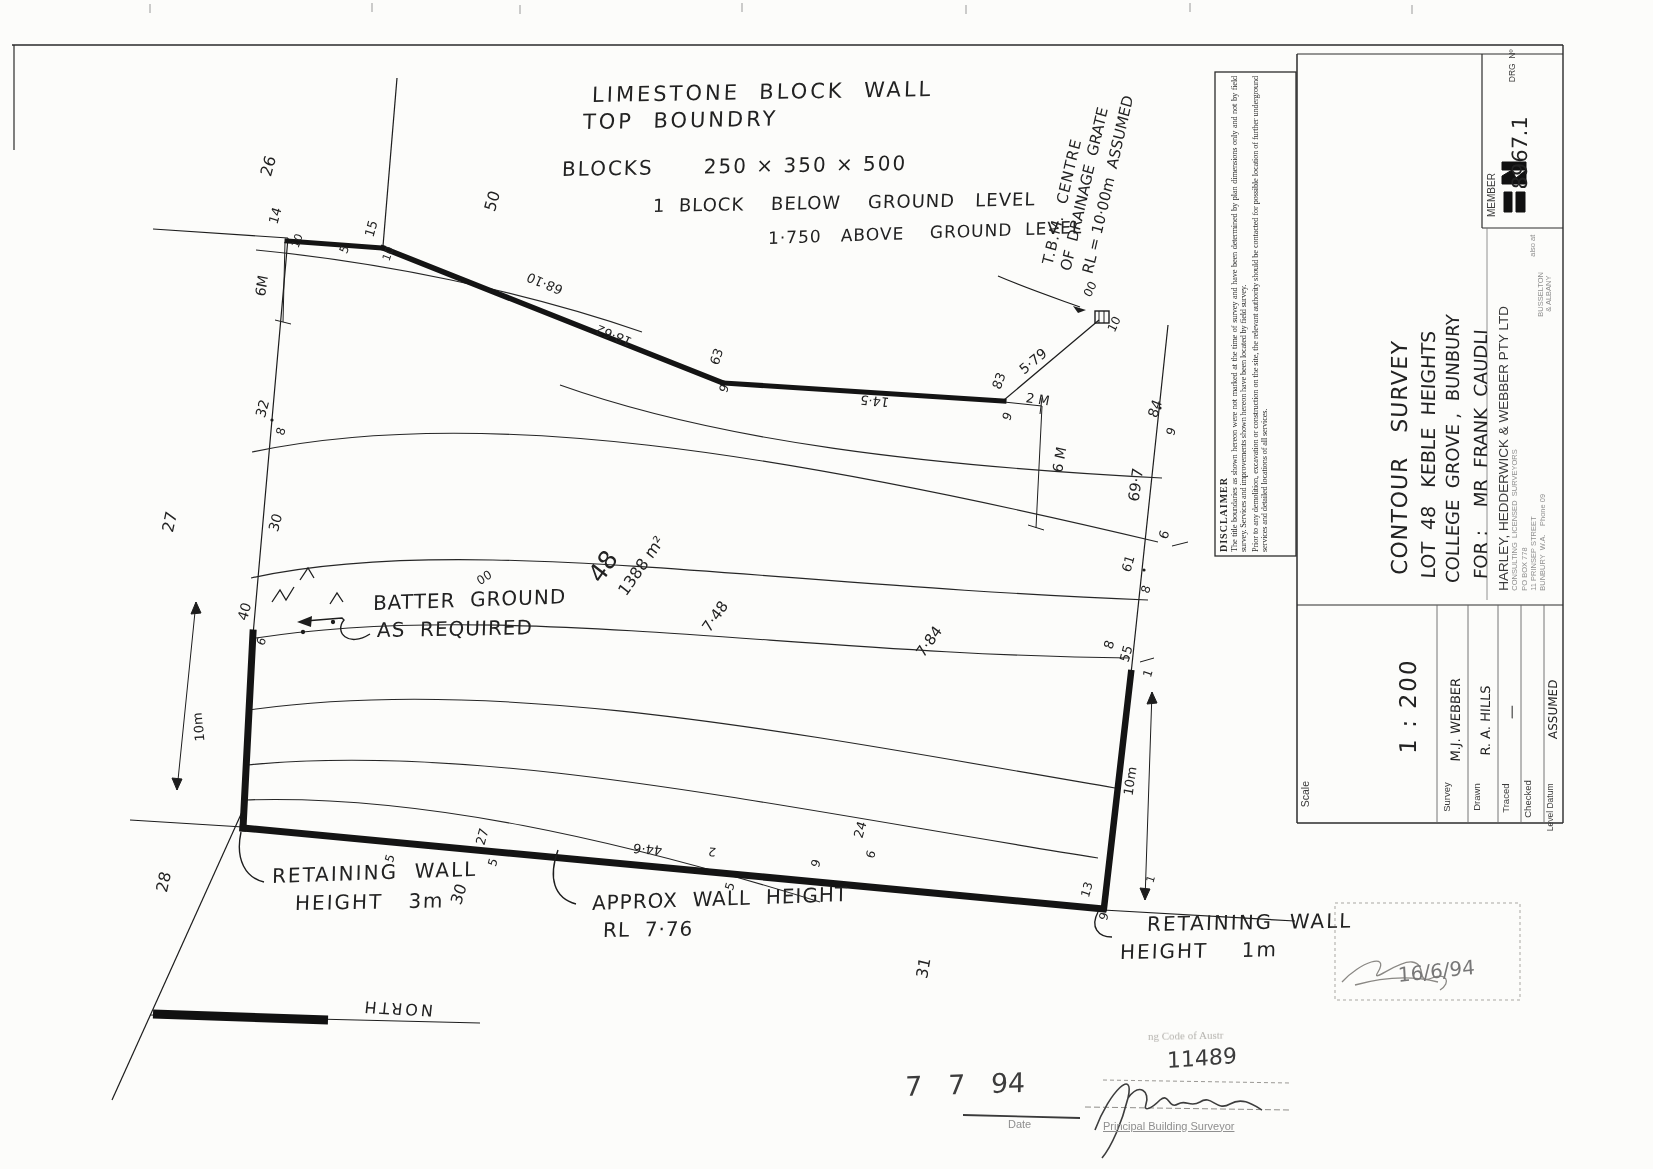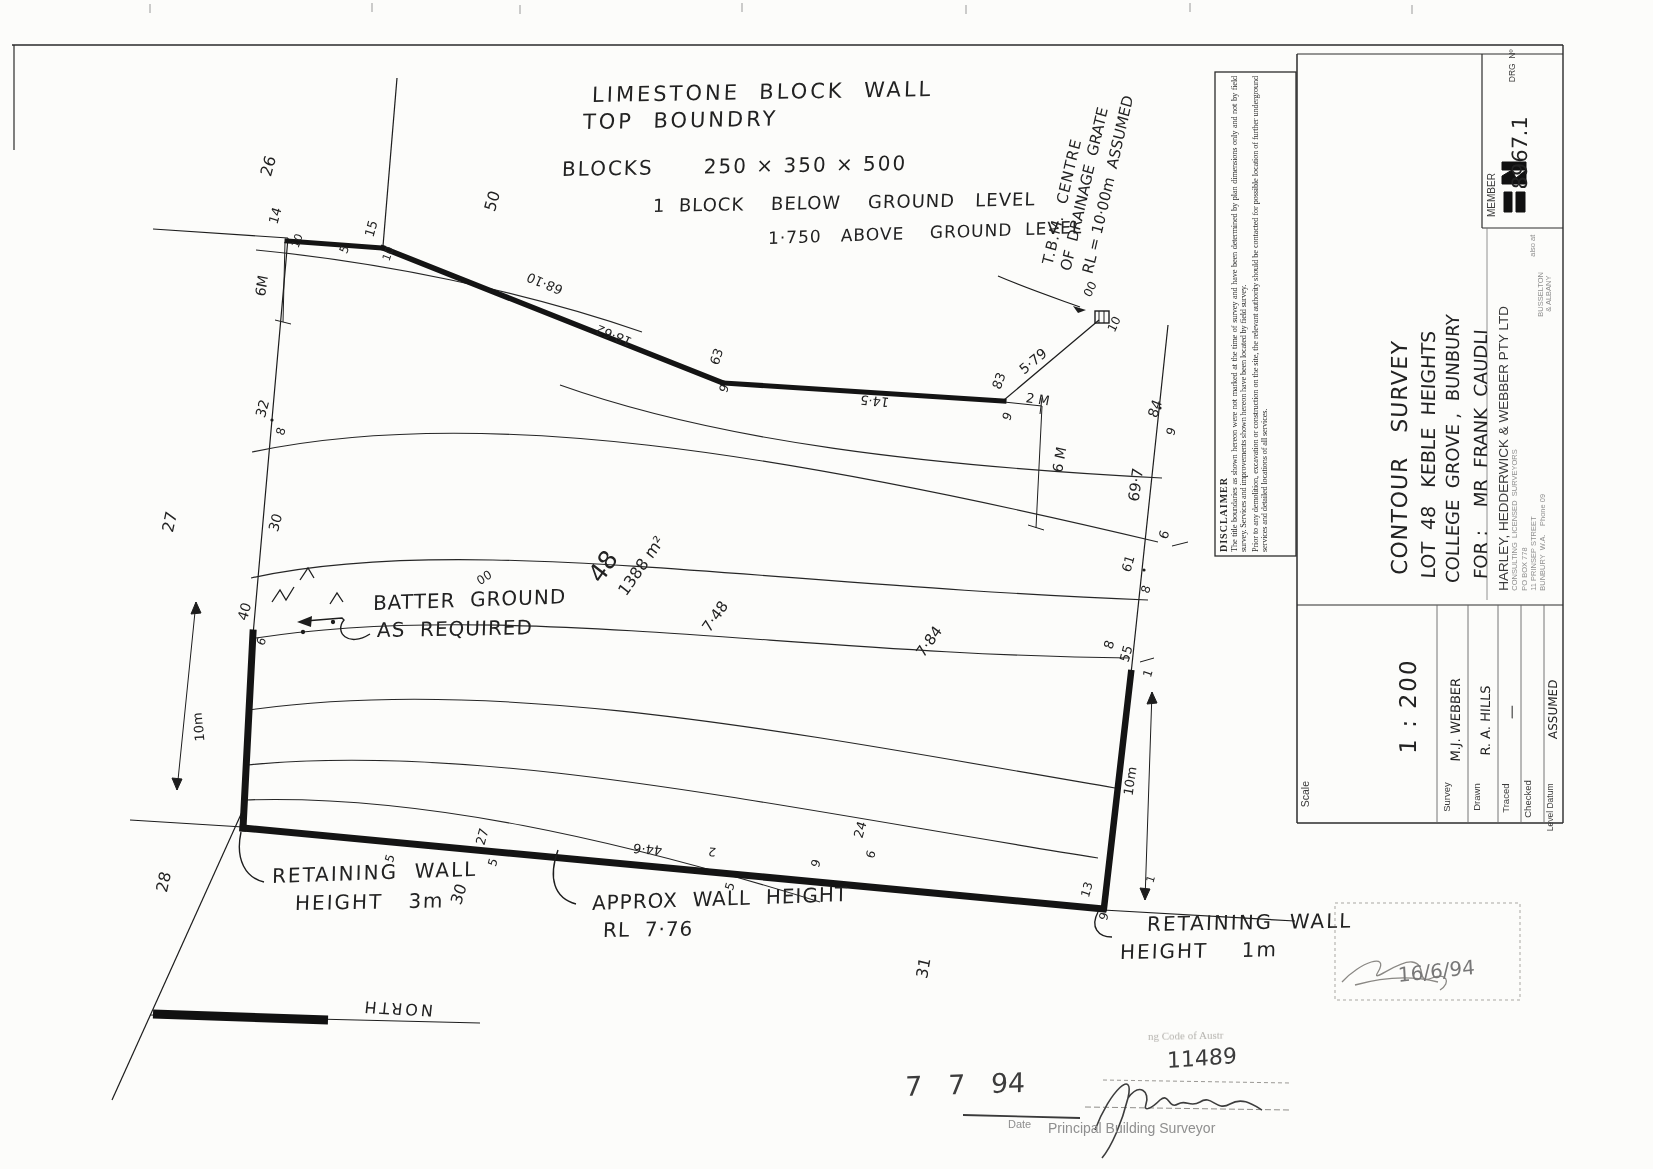--- a/index.html
+++ b/index.html
@@ -251,21 +251,21 @@
       <div class="lbl p" style="left: 1477px; top: 805.5px; font-size: 9.5px; transform: rotate(-90deg);">Drawn</div>
       <div class="lbl h" style="left: 1485px; top: 749px; font-size: 13px; transform: rotate(-90deg) skewX(-3deg);">R. A. HILLS</div>
       <div class="lbl p" style="left: 1506px; top: 807.5px; font-size: 9.5px; transform: rotate(-90deg);">Traced</div>
       <div class="lbl h" style="left: 1511px; top: 712px; font-size: 14px; transform: rotate(-90deg) skewX(-3deg);">—</div>
       <div class="lbl p" style="left: 1528px; top: 812.5px; font-size: 9.5px; transform: rotate(-90deg);">Checked</div>
       <div class="lbl p" style="left: 1550px; top: 826.5px; font-size: 8.5px; transform: rotate(-90deg);">Level Datum</div>
       <div class="lbl h" style="left: 1553px; top: 733px; font-size: 12px; transform: rotate(-90deg) skewX(-3deg);">ASSUMED</div>
       <div class="lbl h2" style="left: 1167px; top: 1050px; font-size: 22px; transform: rotate(-4deg) skewX(-3deg);">11489</div>
       <div class="lbl h2" style="left: 905px; top: 1073px; font-size: 27px; transform: rotate(-2deg) skewX(-3deg);">7   7   94</div>
       <div class="lbl f" style="left: 1008px; top: 1119px; font-size: 11px; transform: rotate(0deg);">Date</div>
-      <div class="lbl f" style="left: 1048px; top: 1120.5px; font-size: 14px; transform: rotate(0deg);">Principal Building Surveyor</div>
+      <div class="lbl f" style="left: 1103px; top: 1120.5px; font-size: 11px; transform: rotate(0deg); text-decoration: underline;">Principal Building Surveyor</div>
       <div class="lbl xf" style="left: 1148px; top: 1031px; font-size: 11px; transform: rotate(-1deg);">ng Code of Austr</div>
       <div class="lbl h2f" style="left: 1398px; top: 965px; font-size: 20px; transform: rotate(-6deg) skewX(-3deg);">16/6/94</div>
     </div>
 
   <div class="disclaimer">
     <div class="hd">DISCLAIMER</div>
     <p>The title boundaries as shown hereon were not marked at the time of survey and have been determined by plan dimensions only and not by field survey.  Services and improvements shown hereon have been located by field survey.</p>
     <p>Prior to any demolition, excavation or construction on the site, the relevant authority should be contacted for possible location of further underground services and detailed locations of all services.</p>
   </div>
 

